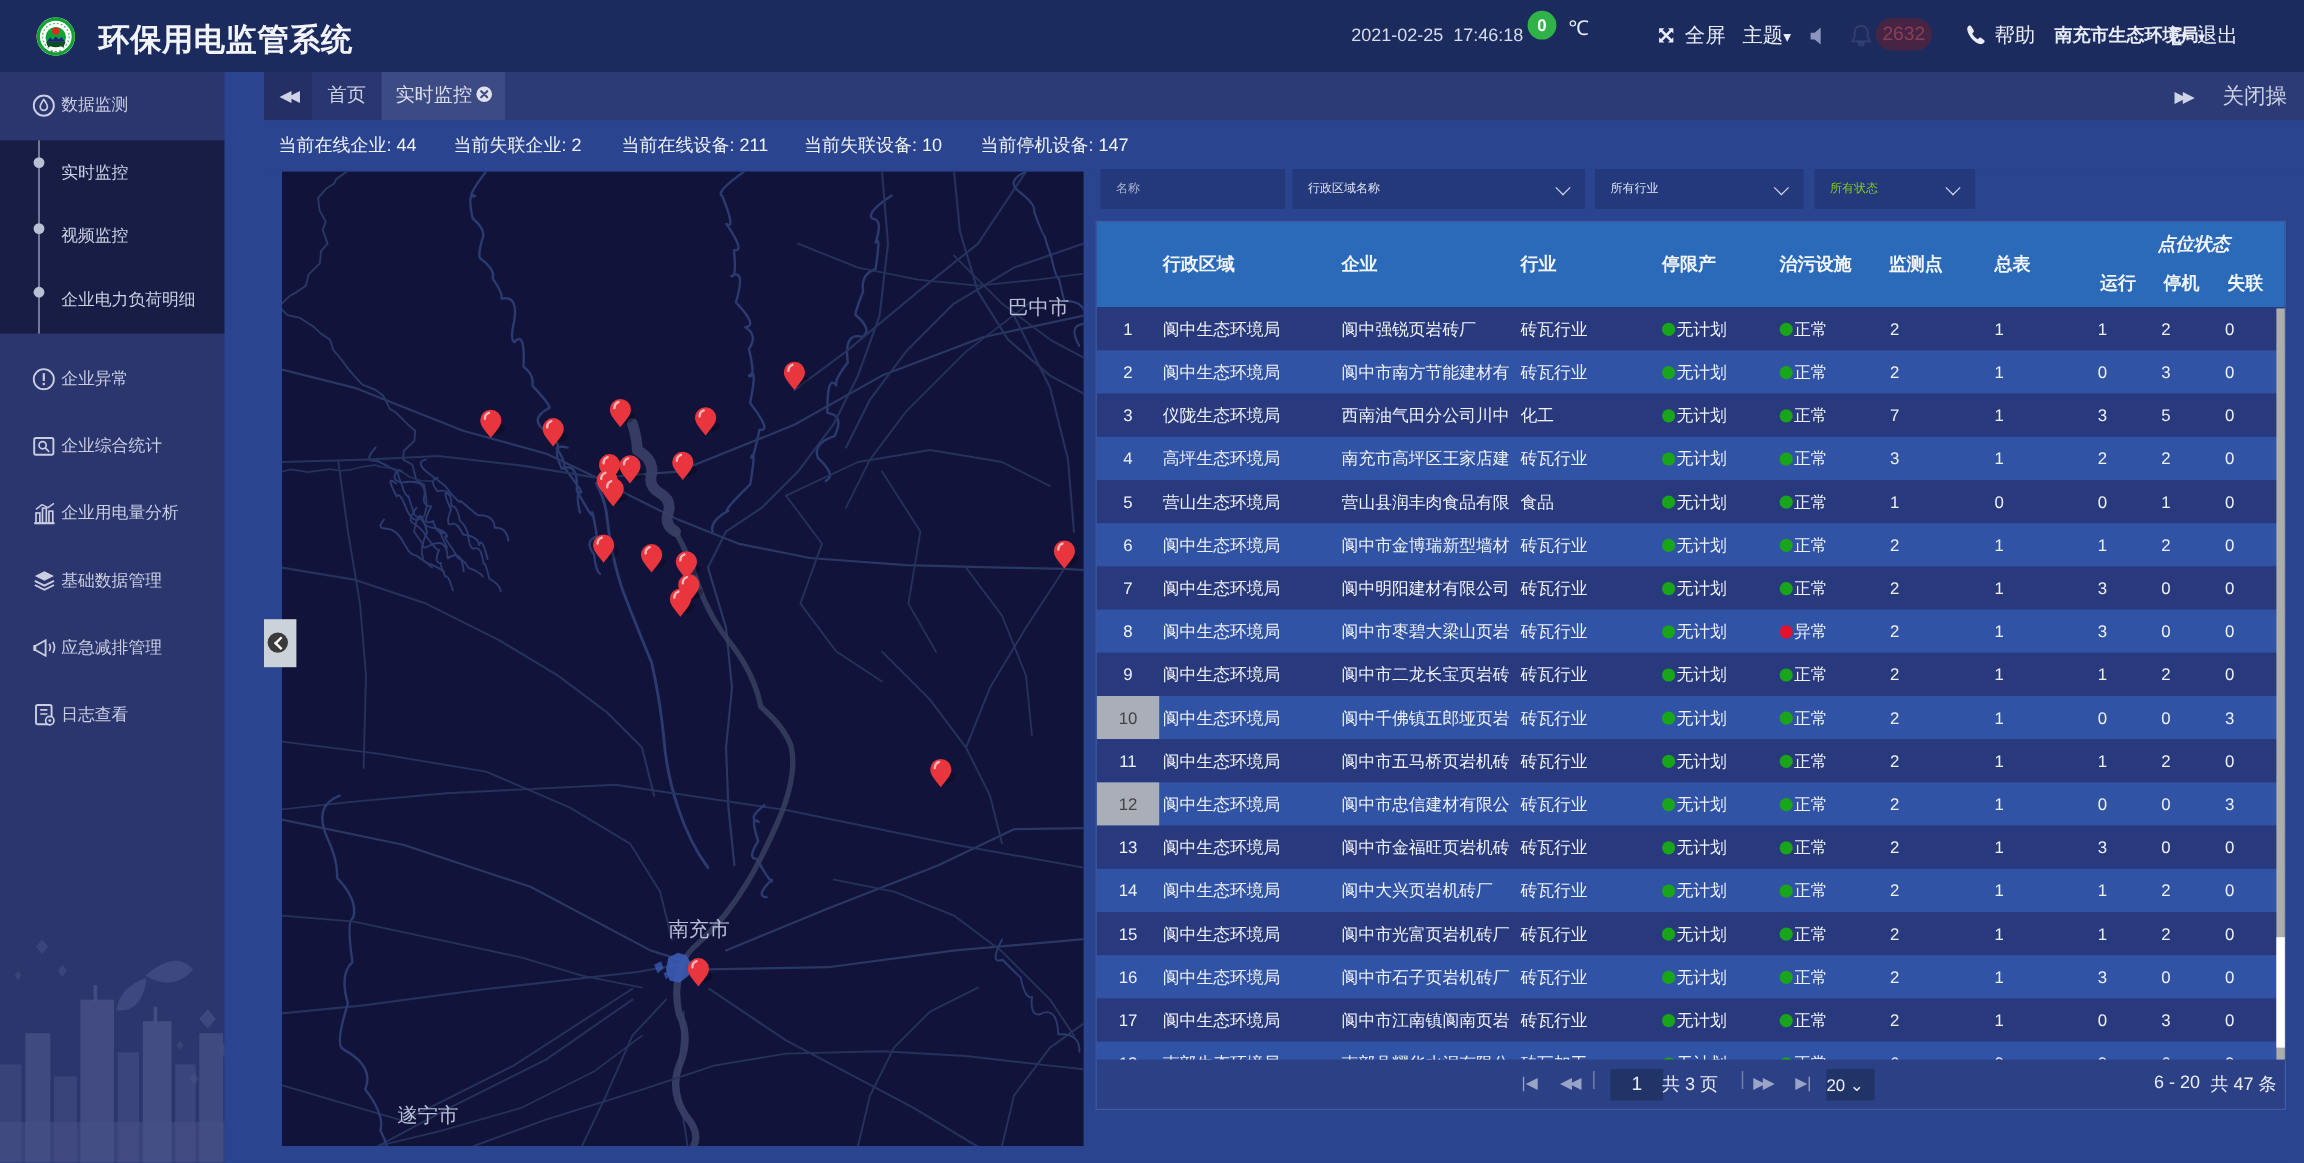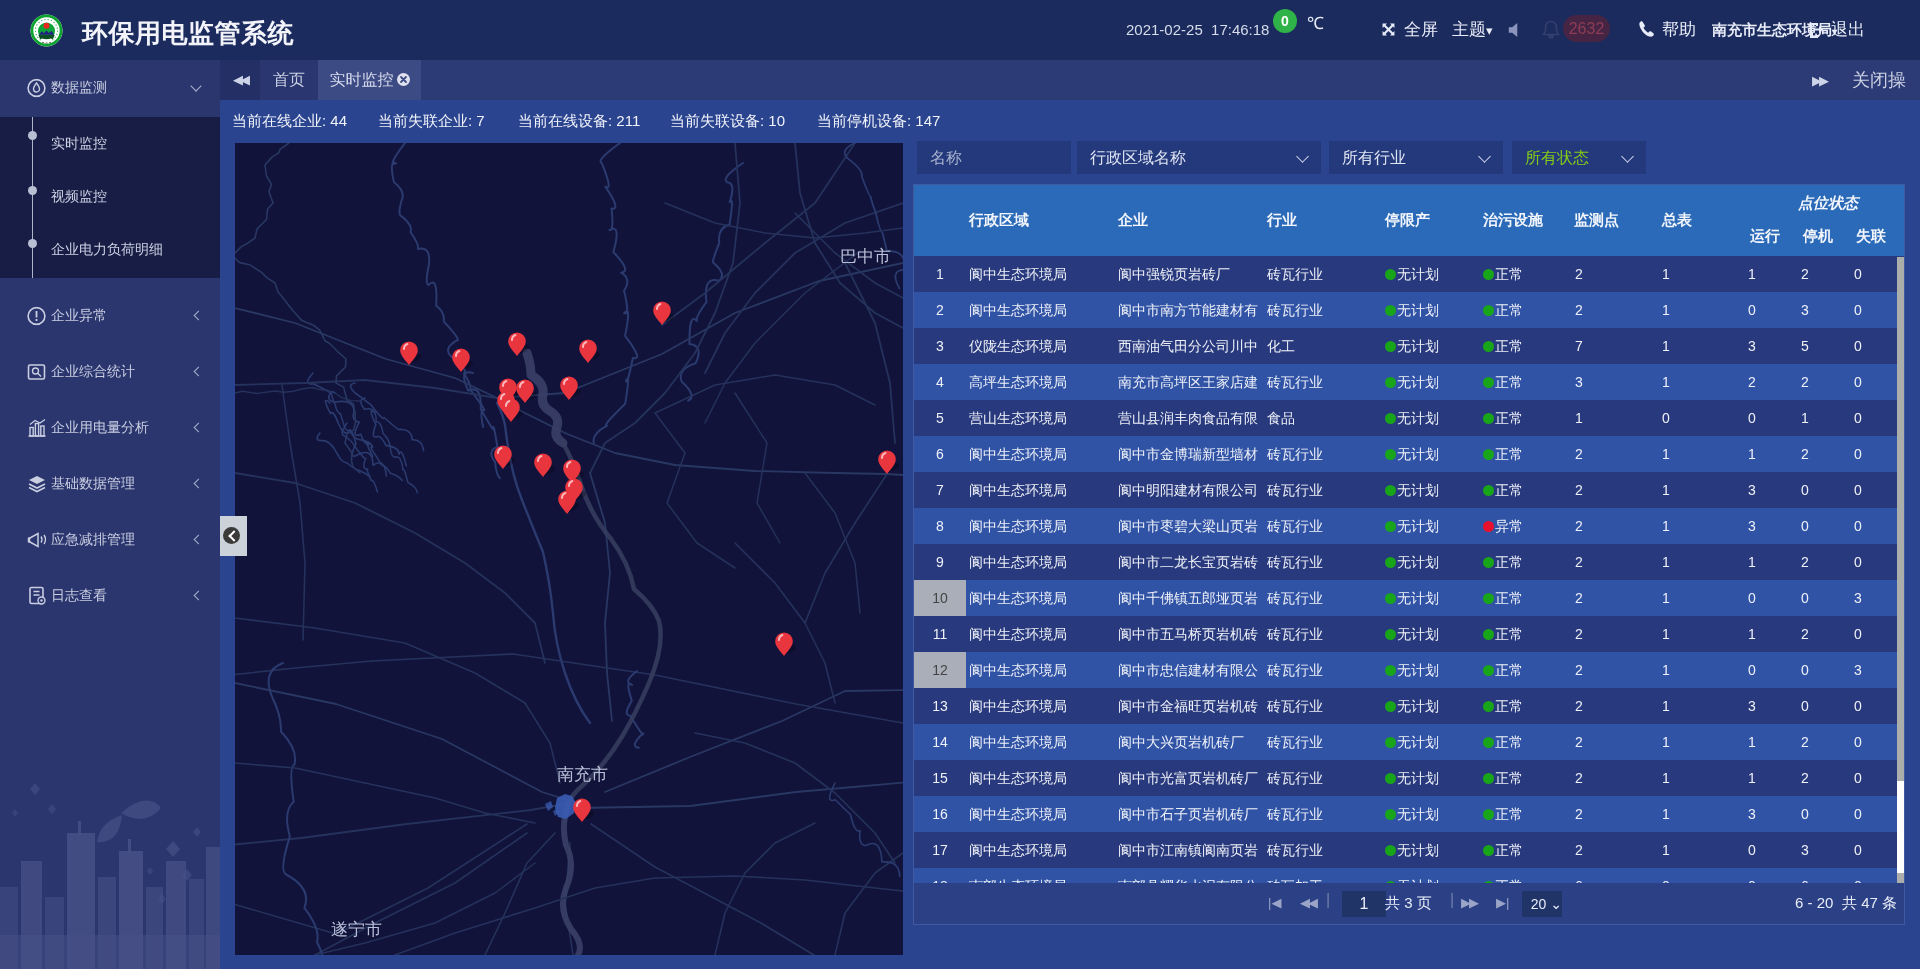--- a/index.html
+++ b/index.html
@@ -6,21 +6,21 @@
 html,body { width:1920px; height:969px; overflow:hidden; font-family:"Liberation Sans",sans-serif; background:#2b448f; }
 
 #header { position:absolute; left:0; top:0; width:1920px; height:60px; background:#1c2b5e; color:#fff; }
 #logo { position:absolute; left:30px; top:14px; width:33px; height:33px; }
 #title { position:absolute; left:82px; top:16px; font-size:26px; font-weight:bold; color:#f2f4fa; letter-spacing:0.5px; }
 .hitem { position:absolute; top:0; height:60px; line-height:60px; color:#e8ecf8; font-size:17px; }
 #clock { left:1126px; font-size:15px; color:#d6dcea; }
 #temp-badge { position:absolute; left:1273px; top:9px; width:24px; height:24px; border-radius:50%; background:#2fb348; color:#fff; font-size:14px; font-weight:bold; text-align:center; line-height:24px; }
 #temp-c { position:absolute; left:1307px; top:11px; font-size:17px; color:#e8ecf8; }
 
-#sidebar { position:absolute; left:0; top:60px; width:220px; height:909px; background:#2b356e; overflow:hidden; }
+#sidebar { position:absolute; left:0; top:60px; width:187px; height:909px; background:#2b356e; overflow:hidden; }
 #submenu-block { position:absolute; left:0; top:57px; width:220px; height:161px; background:#171d44; }
 .menu-item { position:absolute; left:0; width:220px; height:56px; color:#c9cee1; font-size:14px; }
 .menu-item .txt { position:absolute; left:51px; top:50%; transform:translateY(-50%); }
 .menu-item .chev-d { position:absolute; right:20px; top:50%; margin-top:-6px; width:8px; height:8px; border-right:1.6px solid #aab2cc; border-bottom:1.6px solid #aab2cc; transform:rotate(45deg); }
 .menu-item .chev-l { position:absolute; right:18px; top:50%; margin-top:-4px; width:7px; height:7px; border-left:1.6px solid #aab2cc; border-bottom:1.6px solid #aab2cc; transform:rotate(45deg); }
 .menu-item svg { position:absolute; left:27px; top:50%; transform:translateY(-50%); }
 .sub-item { position:absolute; left:51px; color:#ccd1e4; font-size:14px; }
 #subline { position:absolute; left:32px; top:57px; width:1px; height:161px; background:#aeb5ca; }
 .subdot { position:absolute; left:28px; width:9px; height:9px; border-radius:50%; background:#b9c0d4; }
 #skyline { position:absolute; left:0; bottom:0; width:220px; height:240px; opacity:0.22; }
@@ -33,21 +33,21 @@
 
 #stats { position:absolute; left:220px; top:101px; width:1700px; height:40px; background:#2b448f; color:#f0f3fa; font-size:15px; }
 #stats span { position:absolute; top:50%; transform:translateY(-50%); }
 
 #map { position:absolute; left:235px; top:143px; width:668px; height:812px; background:#11133a; }
 #collapse-btn { position:absolute; left:220px; top:516px; width:27px; height:40px; background:#ccd2d9; z-index:5; }
 #collapse-btn:before { content:""; position:absolute; left:3px; top:11px; width:17px; height:17px; border-radius:50%; background:#3a3a3a; }
 #collapse-btn:after { content:""; position:absolute; left:10px; top:16px; width:6px; height:6px; border-left:2px solid #fff; border-bottom:2px solid #fff; transform:rotate(45deg); }
 
 #rpanel { position:absolute; left:903px; top:141px; width:1017px; height:828px; }
-.fctl { position:absolute; top:0; height:33px; background:#24397c; color:#dfe4f2; font-size:16px; line-height:33px; }
+.fctl { position:absolute; top:0; height:33px; background:#24397c; color:#dfe4f2; font-size:10px; line-height:33px; }
 .fctl .ph { padding-left:13px; color:#aab3cf; }
 .fctl .chev { position:absolute; right:14px; top:11px; width:9px; height:9px; border-right:1.8px solid #cfd6ea; border-bottom:1.8px solid #cfd6ea; transform:rotate(45deg); }
 
 #tblwrap { position:absolute; left:10px; top:43px; width:992px; height:700px; border:1px solid #3f5a9e; border-bottom:none; overflow:hidden; }
 #thead { position:absolute; left:0; top:0; width:990px; height:71px; background:#2b6ab8; color:#f2f5fb; font-size:15px; font-weight:bold; }
 #thead div { position:absolute; }
 .trow { position:absolute; left:0; width:990px; height:36px; color:#eef1f8; font-size:14px; }
 .trow.odd { background:#29397d; }
 .trow.even { background:#3153a6; }
 .trow div { position:absolute; top:0; height:36px; line-height:36px; }
@@ -223,21 +223,21 @@
   <div class="tab" id="tab-home">首页</div>
   <div class="tab" id="tab-active">实时监控<span style="display:inline-block;width:13px;height:13px;border-radius:50%;background:#dfe2ee;margin-left:3px;vertical-align:-1px;position:relative;"><svg width="13" height="13" viewBox="0 0 13 13" style="position:absolute;left:0;top:0;">
           <path d="M4 4 L9 9 M9 4 L4 9" stroke="#3d4b84" stroke-width="1.8" stroke-linecap="round"></path>
         </svg></span></div>
   <span class="arrow" style="position:absolute;left:1592px;top:13px;font-size:13px;letter-spacing:-3px;">▶▶</span>
   <span style="position:absolute;left:1632px;top:0;line-height:40px;font-size:18px;color:#ccd2e4;">关闭操作</span>
 </div>
 
 <div id="stats">
   <span style="left:12px;">当前在线企业: 44</span>
-  <span style="left:158px;">当前失联企业: 7</span>
+  <span style="left:158px;">当前失联企业: 2</span>
   <span style="left:298px;">当前在线设备: 211</span>
   <span style="left:450px;">当前失联设备: 10</span>
   <span style="left:597px;">当前停机设备: 147</span>
 </div>
 
 <div id="map"><svg id="mapsvg" width="668" height="812" viewBox="0 0 668 812">
       <path d="M170 0 Q151.5 24.3 161.0 20.3 Q154.1 16.3 158.9 39.1 Q169.6 47.9 167.4 54.8 Q162.1 72.4 166.4 73.1 Q178.1 82.4 175.5 89.0 Q184.4 101.9 182.9 105.9 Q197.1 103.1 193.5 124.3 Q190.0 140.1 193.5 142.1 Q202.9 131.7 201.2 162.7 Q210.1 168.9 208.7 178.4 Q227.0 198.2 221.8 197.4 Q208.2 205.4 215.7 212.9 Q234.2 227.9 228.9 230.4 Q236.1 241.0 235.3 246.7 Q253.3 270.5 248.2 266.9 Q244.6 267.8 248.2 284.1" fill="none" stroke="#2b3b6f" stroke-width="2" stroke-linecap="round" stroke-linejoin="round" opacity="1"></path>
       <path d="M385 0 Q360.5 17.7 366.8 20.1 Q378.5 49.0 370.3 43.6 Q386.6 67.3 376.6 65.5 Q379.0 88.3 374.5 87.1 Q386.6 80.2 378.3 109.0 Q397.1 128.7 386.1 129.7 Q396.9 136.0 389.1 147.7 Q395.1 173.2 389.2 170.2 Q396.6 161.1 390.1 192.8 Q409.0 217.5 397.9 215.0 Q392.2 242.3 391.0 238.0 Q395.4 228.7 390.2 260.7 Q365.7 284.6 372.0 282.6 Q356.1 291.2 358.9 300.0" fill="none" stroke="#2b3b6f" stroke-width="2" stroke-linecap="round" stroke-linejoin="round" opacity="1"></path>
       <path d="M508 20 Q486.0 34.8 492.0 39.2 Q501.1 39.5 494.7 59.1 Q499.2 51.3 494.6 81.3 Q482.0 85.5 484.3 99.9 Q478.1 115.3 477.8 119.3 Q492.5 131.7 483.8 137.8 Q468.0 133.2 471.5 159.1 Q460.2 173.5 461.9 178.2 Q454.1 168.2 454.5 201.1 Q469.1 202.9 460.5 220.4 Q442.0 226.2 446.6 238.5 Q462.4 253.1 453.2 257.7" fill="none" stroke="#2b3b6f" stroke-width="2" stroke-linecap="round" stroke-linejoin="round" opacity="1"></path>
       <path d="M238 230 Q223.0 225.6 233.2 247.7 Q247.0 241.3 245.7 266.0 Q259.3 289.9 258.1 285.4 Q258.3 278.3 262.4 303.9 Q251.5 307.7 260.1 319.1 Q261.3 332.4 265.0 335.2" fill="none" stroke="#2b3b6f" stroke-width="2" stroke-linecap="round" stroke-linejoin="round" opacity="1"></path>
@@ -657,17 +657,17 @@
   </div>
   <div id="pager">
     <span style="position:absolute;left:354px;top:12px;color:#9aa4c6;font-size:13px;">|◀</span>
     <span style="position:absolute;left:386px;top:12px;color:#9aa4c6;font-size:13px;letter-spacing:-2px;">◀◀</span>
     <span style="position:absolute;left:412px;top:8px;color:#6f7ea8;">|</span>
     <span style="position:absolute;left:428px;top:8px;width:44px;height:26px;background:#203468;display:inline-block;text-align:center;line-height:26px;">1</span>
     <span style="position:absolute;left:471px;top:11px;font-size:15px;">共 3 页</span>
     <span style="position:absolute;left:536px;top:8px;color:#6f7ea8;">|</span>
     <span style="position:absolute;left:547px;top:12px;color:#9aa4c6;font-size:13px;letter-spacing:-2px;">▶▶</span>
     <span style="position:absolute;left:582px;top:12px;color:#9aa4c6;font-size:13px;">▶|</span>
-    <span style="position:absolute;left:608px;top:8px;width:40px;height:26px;background:#203468;display:inline-block;text-align:right;line-height:26px;font-size:14px;">20 ⌄</span>
+    <span style="position:absolute;left:608px;top:8px;width:40px;height:26px;background:#203468;display:inline-block;text-align:left;line-height:26px;font-size:14px;">20 ⌄</span>
     <span style="position:absolute;left:881px;top:11px;font-size:15px;">6 - 20</span>
     <span style="position:absolute;left:928px;top:11px;font-size:15px;">共 47 条</span>
   </div>
 </div>
 
 </body></html>

